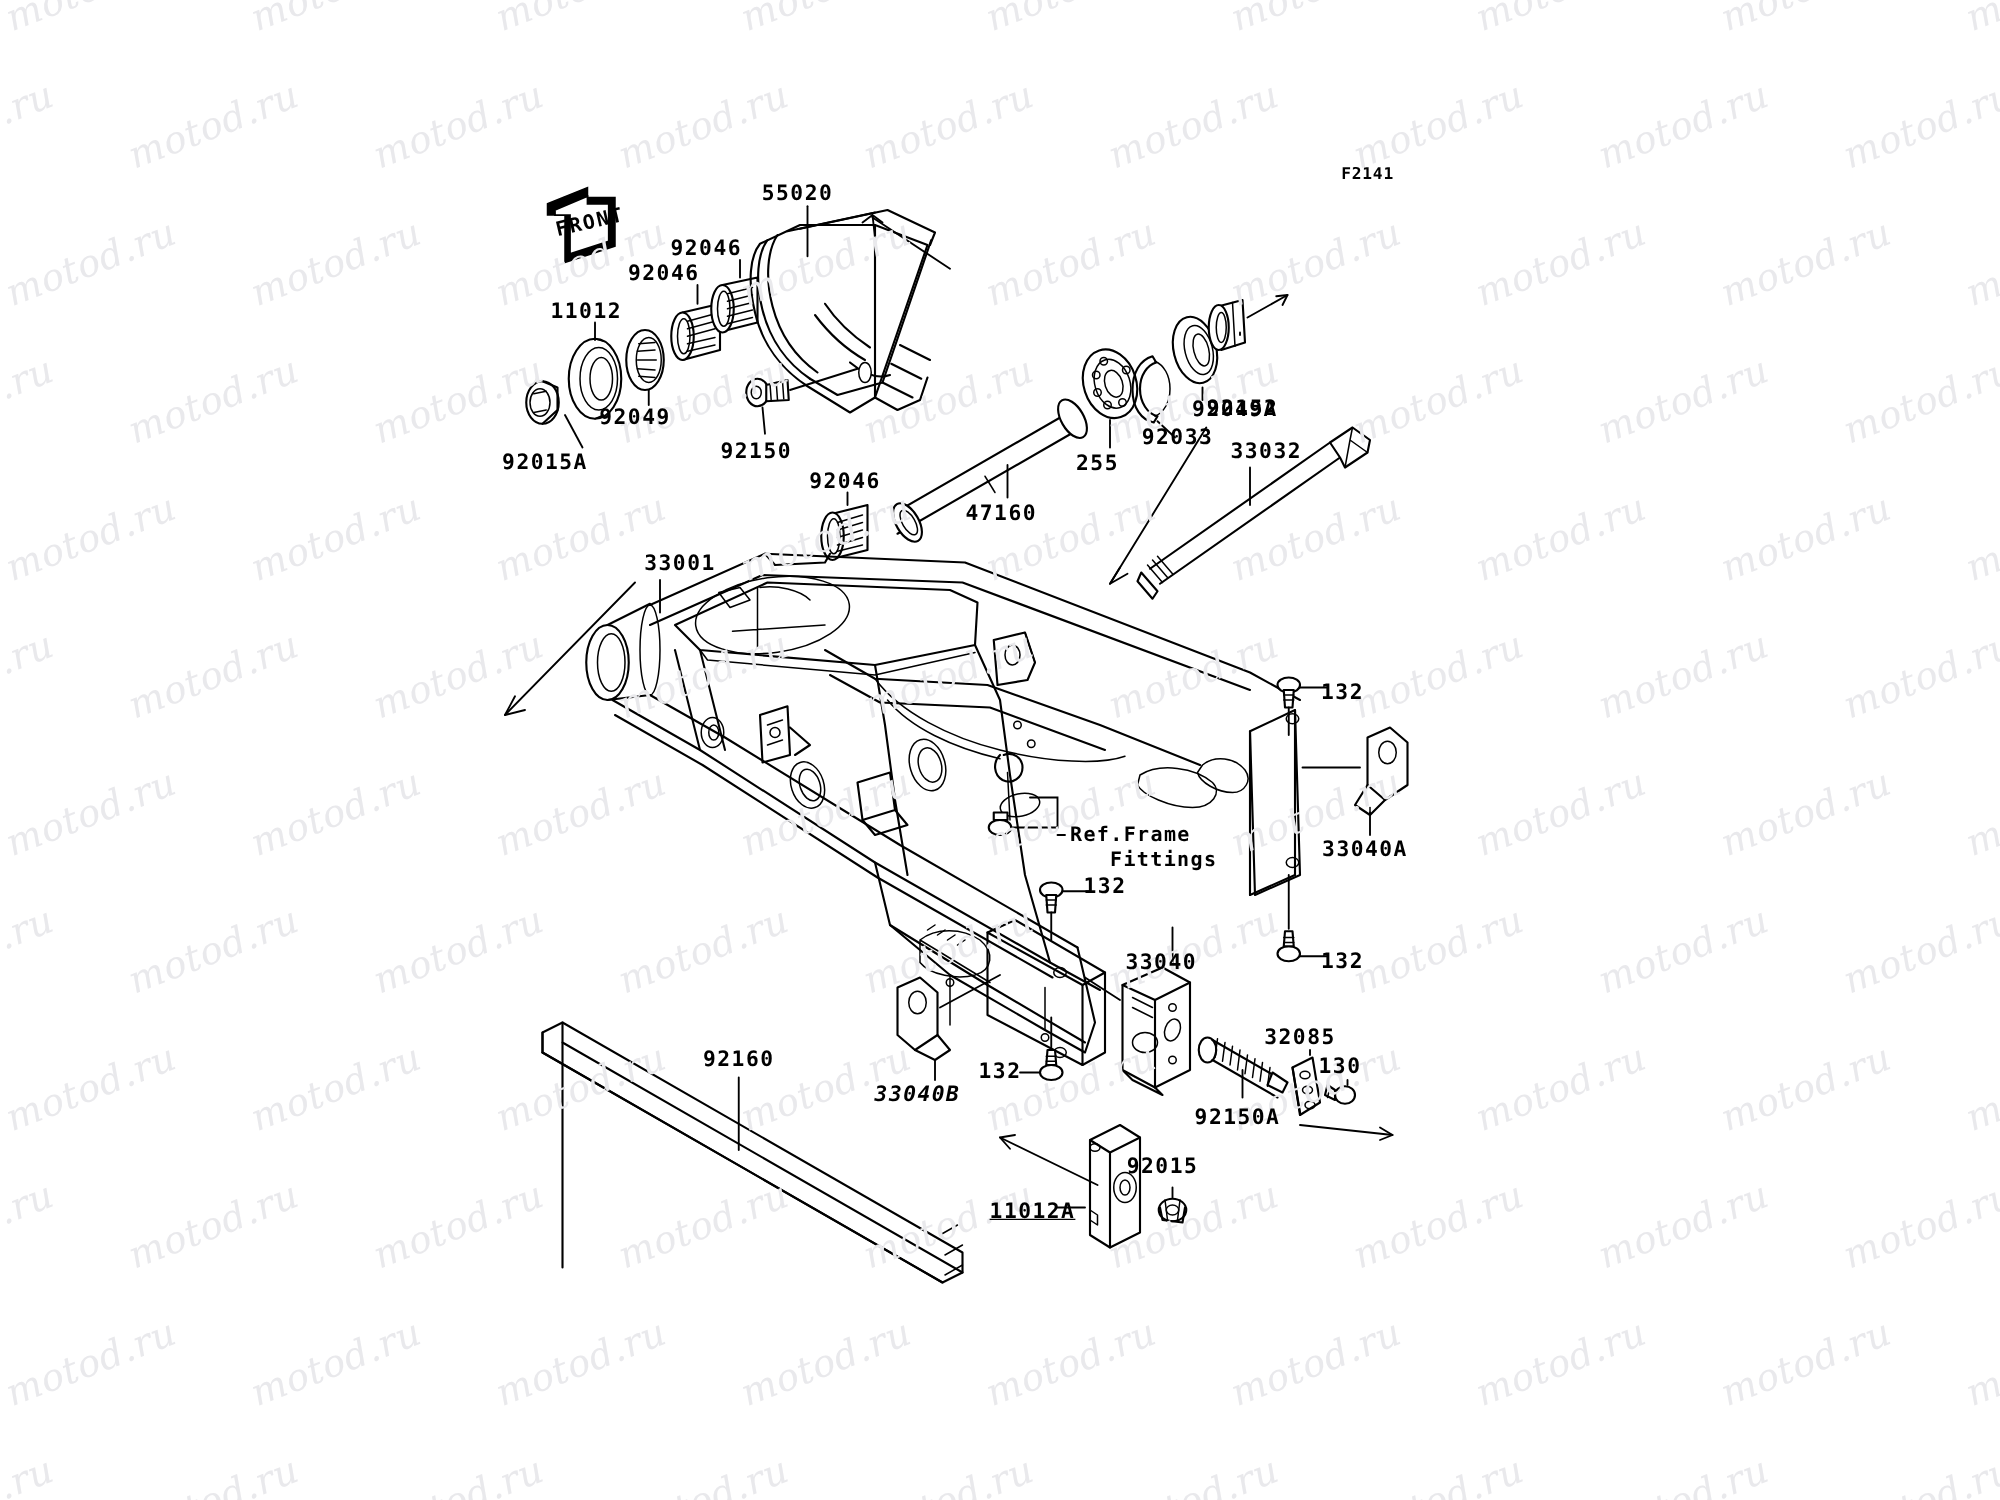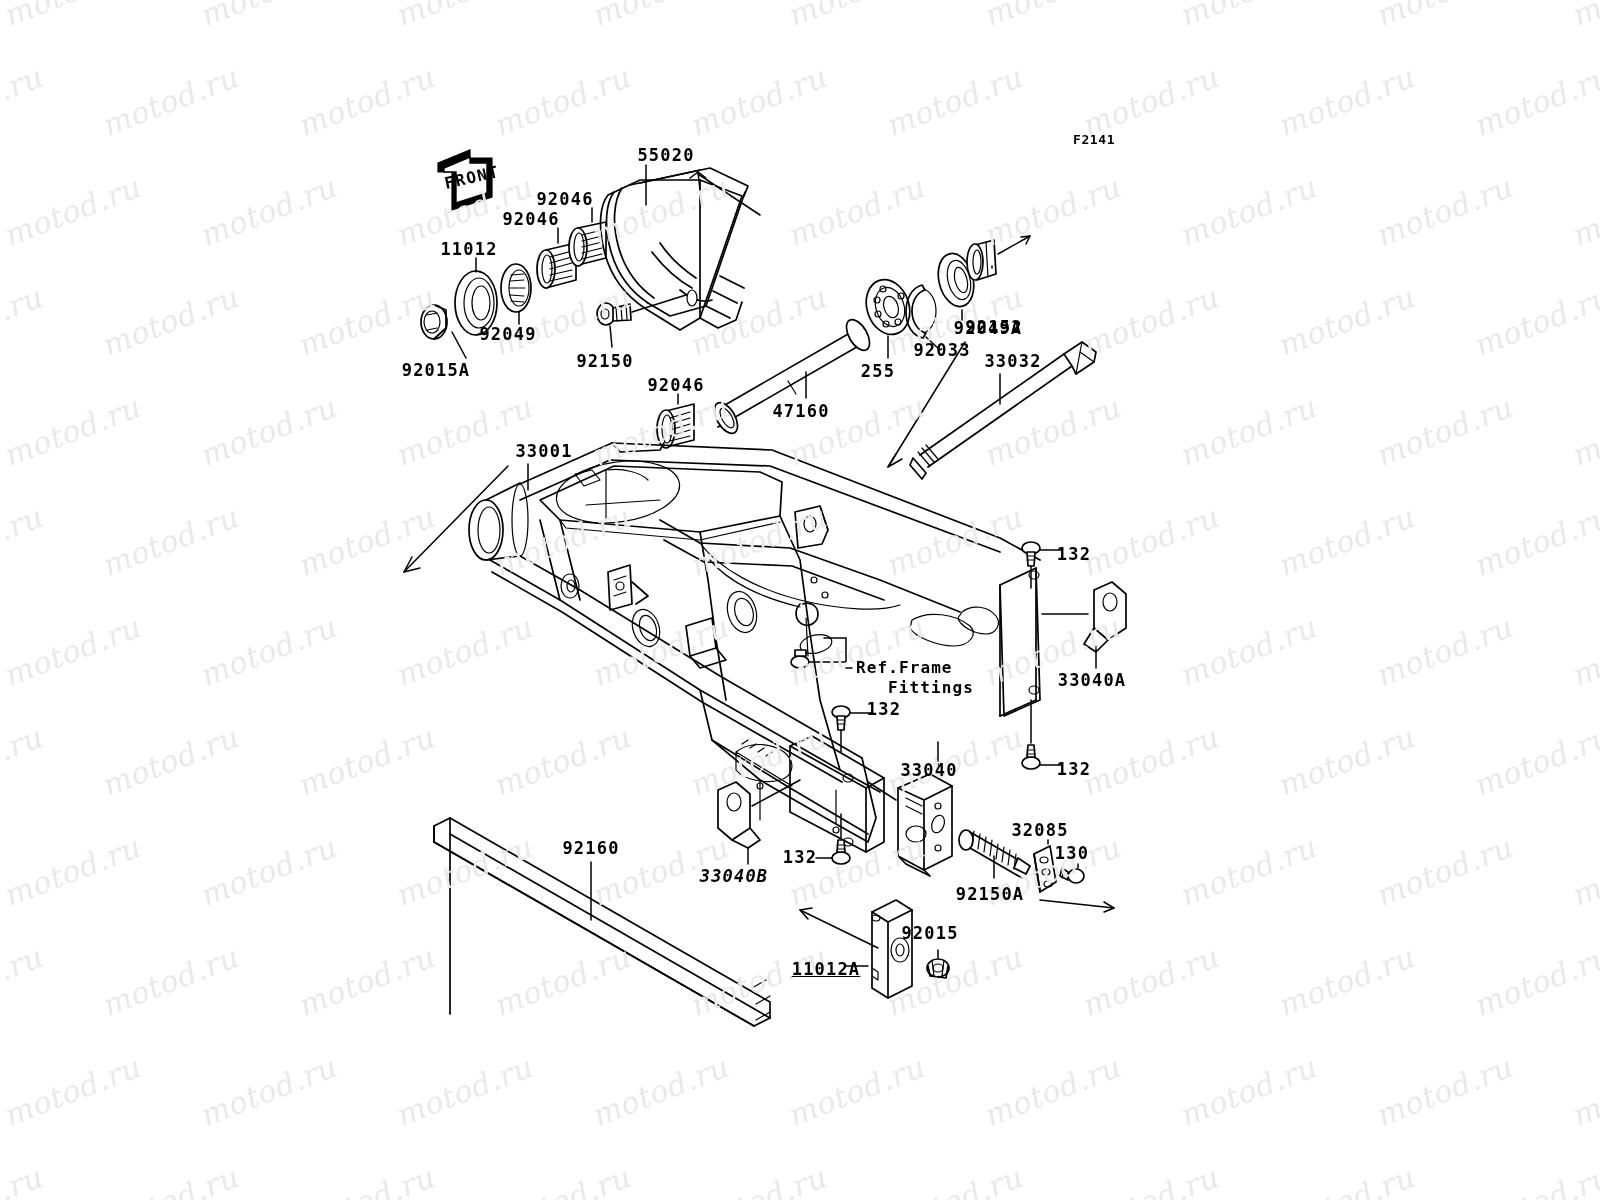--- a/index.html
+++ b/index.html
@@ -429,21 +429,21 @@
       <ellipse class="whtT" cx="938" cy="968" rx="5" ry="4"></ellipse>
       <path class="ln" d="M928,966 L930,976 L946,978 L948,966"></path>
       <path class="lnT" d="M932,960 L934,976 M944,960 L942,976"></path>
       <line class="lead" x1="938" y1="950" x2="938" y2="958"></line>
     </g>
   </svg>
 
   <div id="labels">
     <div class="lbl small" style="left:1073px; top:132px;">F2141</div>
 
-    <div class="lbl center" style="left:666px; top:145px;">55020</div>
+    <div class="lbl center" style="left:638px; top:145px;">55020</div>
     <div class="lbl center" style="left:565px; top:189px;">92046</div>
     <div class="lbl center" style="left:531px; top:209px;">92046</div>
     <div class="lbl center" style="left:469px; top:239px;">11012</div>
     <div class="lbl center" style="left:508px; top:324px;">92049</div>
     <div class="lbl center" style="left:436px; top:360px;">92015A</div>
     <div class="lbl center" style="left:605px; top:351px;">92150</div>
     <div class="lbl center" style="left:676px; top:375px;">92046</div>
     <div class="lbl center" style="left:801px; top:401px;">47160</div>
     <div class="lbl center" style="left:878px; top:361px;">255</div>
     <div class="lbl center" style="left:942px; top:340px;">92033</div>

